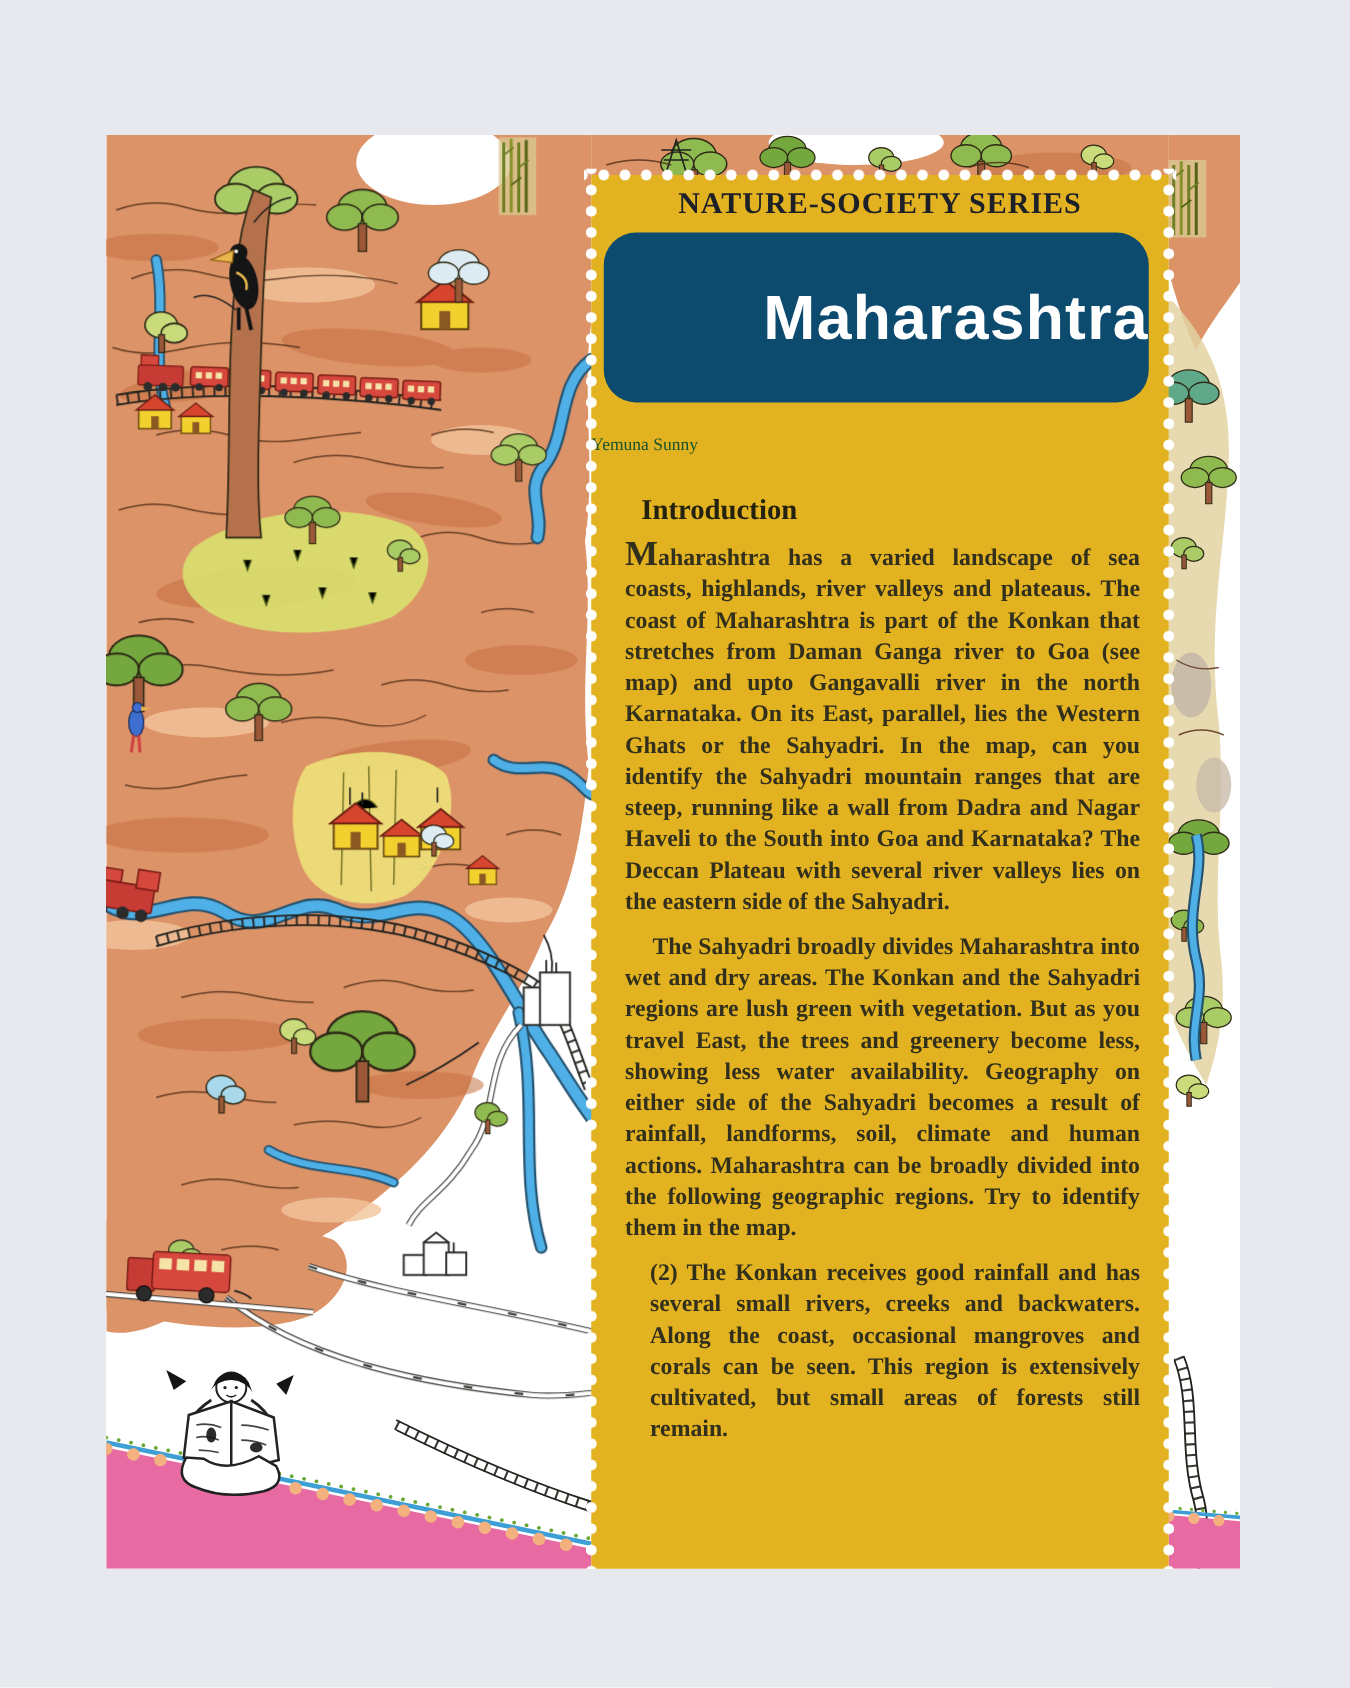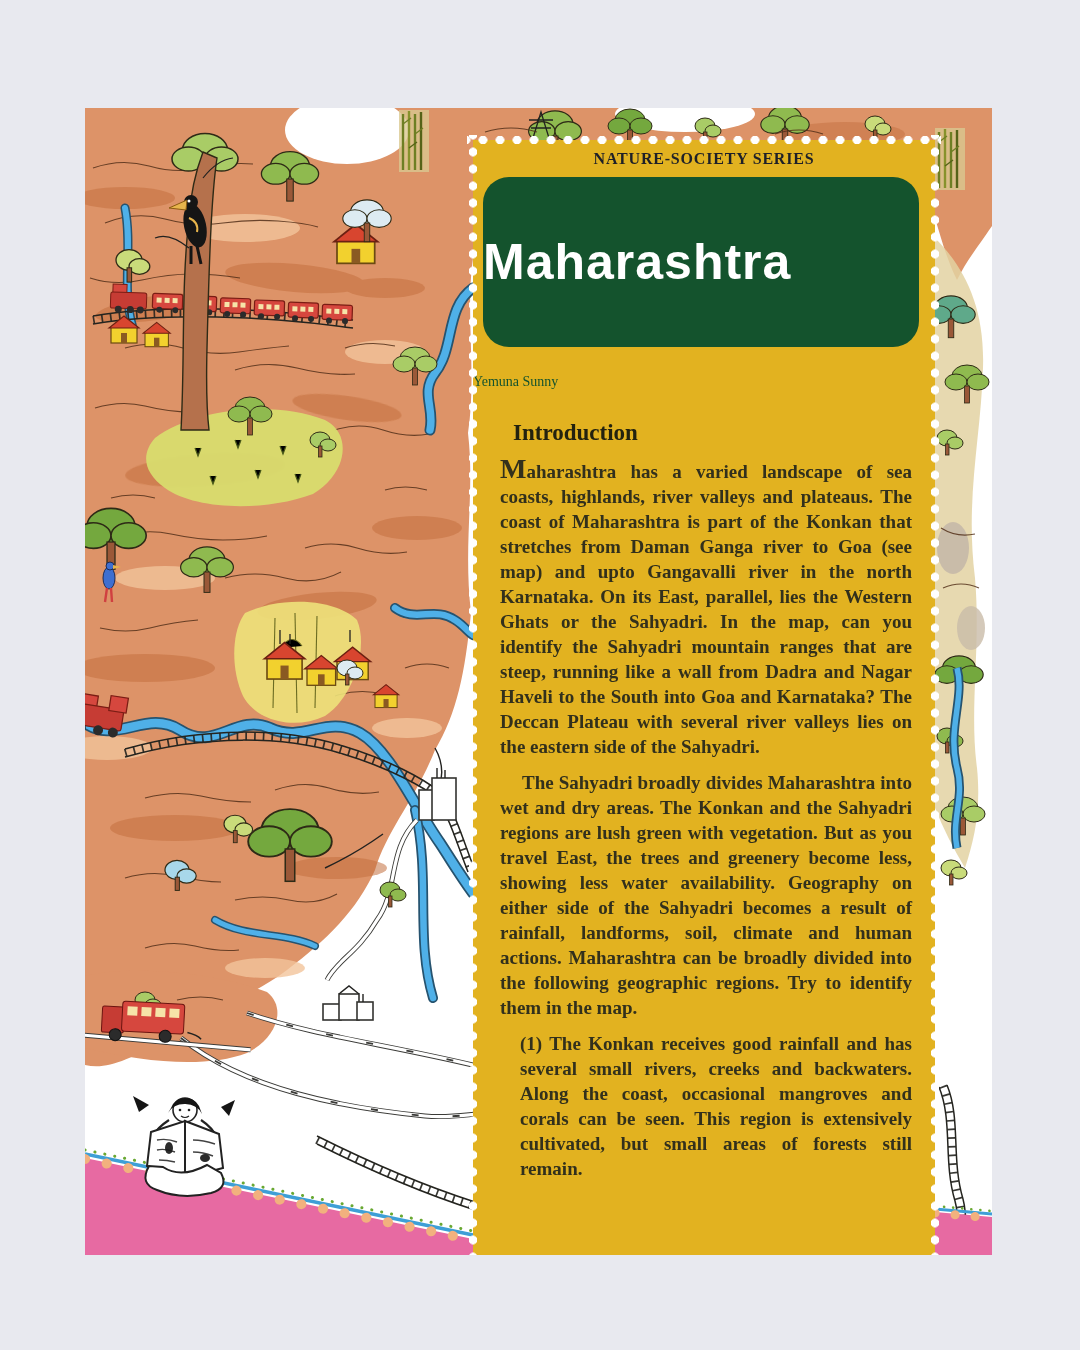--- a/index.html
+++ b/index.html
@@ -26,26 +26,26 @@
     background-size:17px 10px;background-repeat:repeat-x;background-position:center;}
   .dots-top{top:-5px;}
   .dots-v{top:-5px;bottom:-2px;width:10px;
     background-image:radial-gradient(circle, #ffffff 0 4.1px, rgba(255,255,255,0) 4.5px);
     background-size:10px 17px;background-repeat:repeat-y;background-position:center;}
   .dots-left{left:-5px;}
   .dots-right{right:-5px;}
 
   .series{
     margin-top:10px;text-align:center;
-    font-size:16px;font-weight:bold;letter-spacing:.8px;
+    font-size:24px;font-weight:bold;letter-spacing:.8px;
     color:#1E2028;
   }
   .titlebox{
-    margin:9px 16px 0 10px;height:170px;border-radius:26px;
-    background:#14532d;display:flex;align-items:center;justify-content:flex-start;
+    margin:9px 16px 0 10px;height:136px;border-radius:26px;
+    background:#0c4a6e;display:flex;align-items:center;justify-content:flex-end;
   }
   .title{
     font-family:"Liberation Sans", sans-serif;
     font-size:50px;font-weight:bold;color:#ffffff;letter-spacing:1px;
   }
   .author{
     margin-top:27px;font-size:14px;color:#14532d;
   }
   .content{margin:30px 23px 0 27px;color:#32301C;}
   .content h2{
@@ -425,18 +425,18 @@
     <div class="titlebox">
       <div class="title">Maharashtra</div>
     </div>
 
     <div class="author">Yemuna Sunny</div>
 
     <div class="content">
       <h2>Introduction</h2>
       <p class="first"><span class="lead">M</span><span>aharashtra has a varied landscape of sea coasts, highlands, river valleys and plateaus. The coast of Maharashtra is part of the Konkan that stretches from Daman Ganga river to Goa (see map) and upto Gangavalli river in the north Karnataka. On its East, parallel, lies the Western Ghats or the Sahyadri. In the map, can you identify the Sahyadri mountain ranges that are steep, running like a wall from Dadra and Nagar Haveli to the South into Goa and Karnataka? The Deccan Plateau with several river valleys lies on the eastern side of the Sahyadri.</span></p>
       <p class="indent">The Sahyadri broadly divides Maharashtra into wet and dry areas. The Konkan and the Sahyadri regions are lush green with vegetation. But as you travel East, the trees and greenery become less, showing less water availability. Geography on either side of the Sahyadri becomes a result of rainfall, landforms, soil, climate and human actions. Maharashtra can be broadly divided into the following geographic regions. Try to identify them in the map.</p>
-      <p class="num">(1) The Konkan receives good rainfall and has several small rivers, creeks and backwaters. Along the coast, occasional mangroves and corals can be seen. This region is extensively cultivated, but small areas of forests still remain.</p>
+      <p class="num">(2) The Konkan receives good rainfall and has several small rivers, creeks and backwaters. Along the coast, occasional mangroves and corals can be seen. This region is extensively cultivated, but small areas of forests still remain.</p>
     </div>
   </div>
 
   <div class="eklavya">eklavya</div>
 </div>
 
 </body></html>

